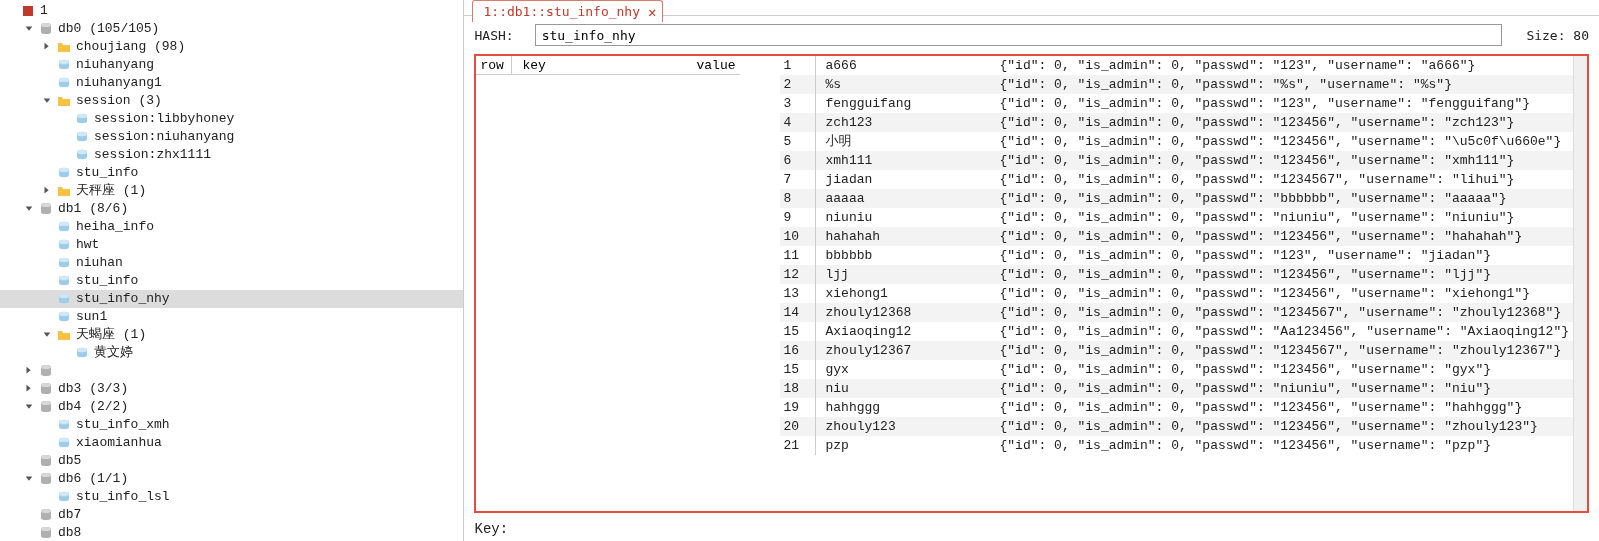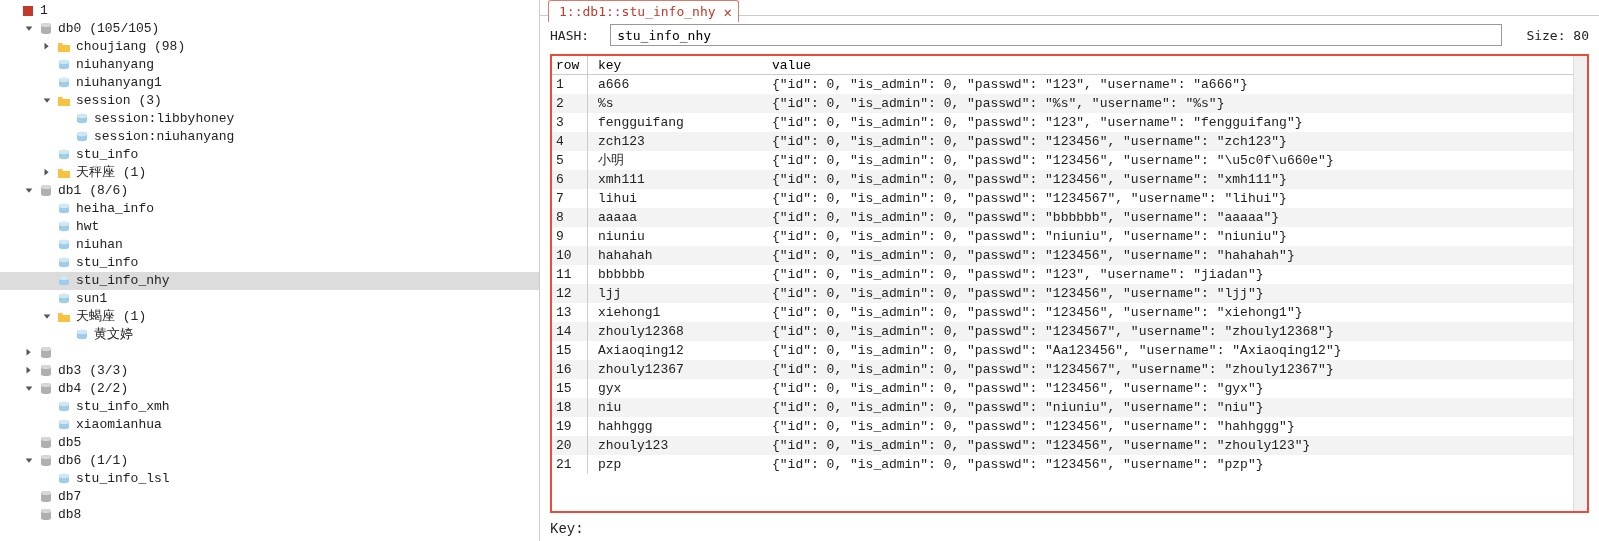--- a/index.html
+++ b/index.html
@@ -272,20 +272,30 @@
           <span class="indent" style="width: 58px;"></span>
           <span class="toggle empty"></span>
           <span class="tree-icon">
             <svg width="16" height="16" viewBox="0 0 16 16">
               <use href="#ico-key"></use>
             </svg>
           </span>
           <span class="tree-label">session:niuhanyang</span>
         </div>
         <div class="tree-row">
+          <span class="indent" style="width: 58px;"></span>
+          <span class="toggle empty"></span>
+          <span class="tree-icon">
+            <svg width="16" height="16" viewBox="0 0 16 16">
+              <use href="#ico-key"></use>
+            </svg>
+          </span>
+          <span class="tree-label">session:zhx1111</span>
+        </div>
+        <div class="tree-row">
           <span class="indent" style="width: 40px;"></span>
           <span class="toggle empty"></span>
           <span class="tree-icon">
             <svg width="16" height="16" viewBox="0 0 16 16">
               <use href="#ico-key"></use>
             </svg>
           </span>
           <span class="tree-label">stu_info</span>
         </div>
         <div class="tree-row">
@@ -529,21 +539,21 @@
 
     <div class="hash-bar">
       <span class="hash-label">HASH:</span>
       <input class="hash-input" type="text" value="stu_info_nhy" style="">
       <span class="size-label">Size: 80</span>
     </div>
 
     <div class="table-wrap">
       <div class="grid">
         <div style="display:flex; flex:1; overflow:hidden;">
-          <div style="flex:1; display:flex; flex-direction:column; overflow:hidden;">
+          <div style="flex:1; display:flex; flex-direction:row; overflow:hidden;gap:40px;">
             <div class="grid-head">
               <div class="col-row">row</div>
               <div class="col-key">key</div>
               <div class="col-val">value</div>
             </div>
             <div class="grid-body" id="grid-body">
                 <div class="grid-row even">
                   <div class="col-row">1</div>
                   <div class="col-key">a666</div>
                   <div class="col-val">{"id": 0, "is_admin": 0, "passwd": "123", "username": "a666"}</div>
@@ -568,21 +578,21 @@
                   <div class="col-key">小明</div>
                   <div class="col-val">{"id": 0, "is_admin": 0, "passwd": "123456", "username": "\u5c0f\u660e"}</div>
                 </div>
                 <div class="grid-row odd">
                   <div class="col-row">6</div>
                   <div class="col-key">xmh111</div>
                   <div class="col-val">{"id": 0, "is_admin": 0, "passwd": "123456", "username": "xmh111"}</div>
                 </div>
                 <div class="grid-row even">
                   <div class="col-row">7</div>
-                  <div class="col-key">lihui</div>
+                  <div class="col-key">jiadan</div>
                   <div class="col-val">{"id": 0, "is_admin": 0, "passwd": "1234567", "username": "lihui"}</div>
                 </div>
                 <div class="grid-row odd">
                   <div class="col-row">8</div>
                   <div class="col-key">aaaaa</div>
                   <div class="col-val">{"id": 0, "is_admin": 0, "passwd": "bbbbbb", "username": "aaaaa"}</div>
                 </div>
                 <div class="grid-row even">
                   <div class="col-row">9</div>
                   <div class="col-key">niuniu</div>

